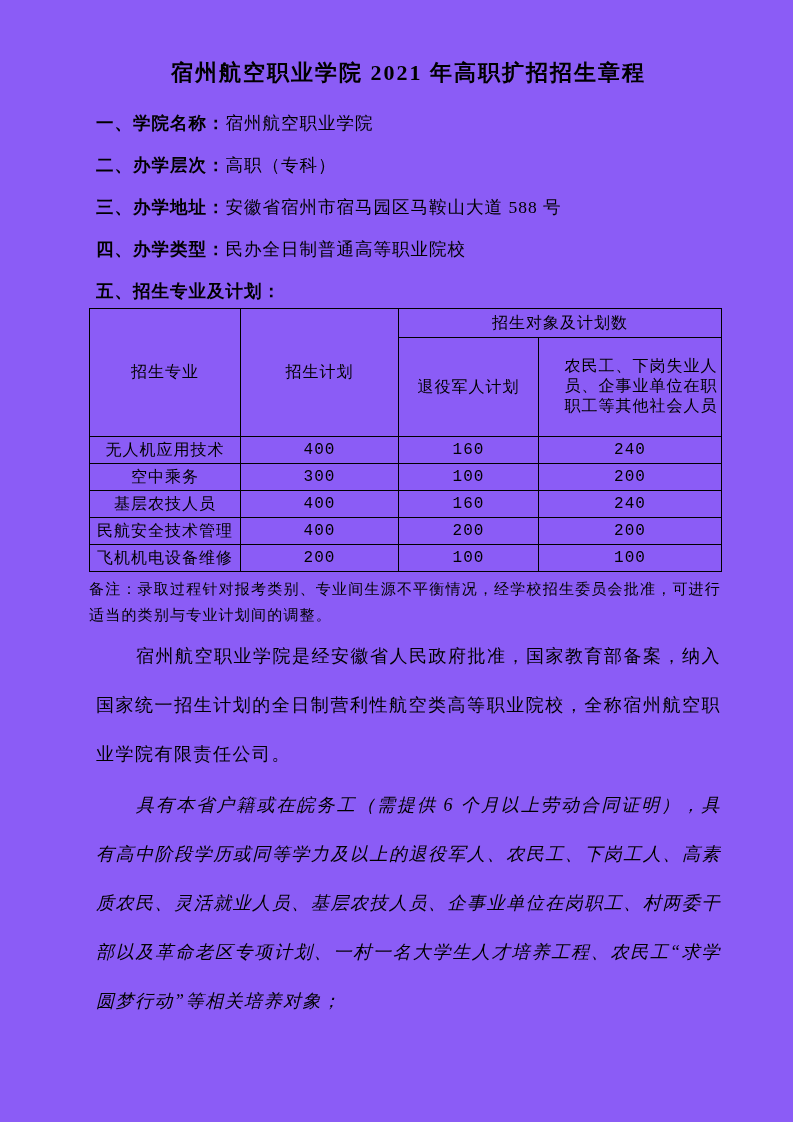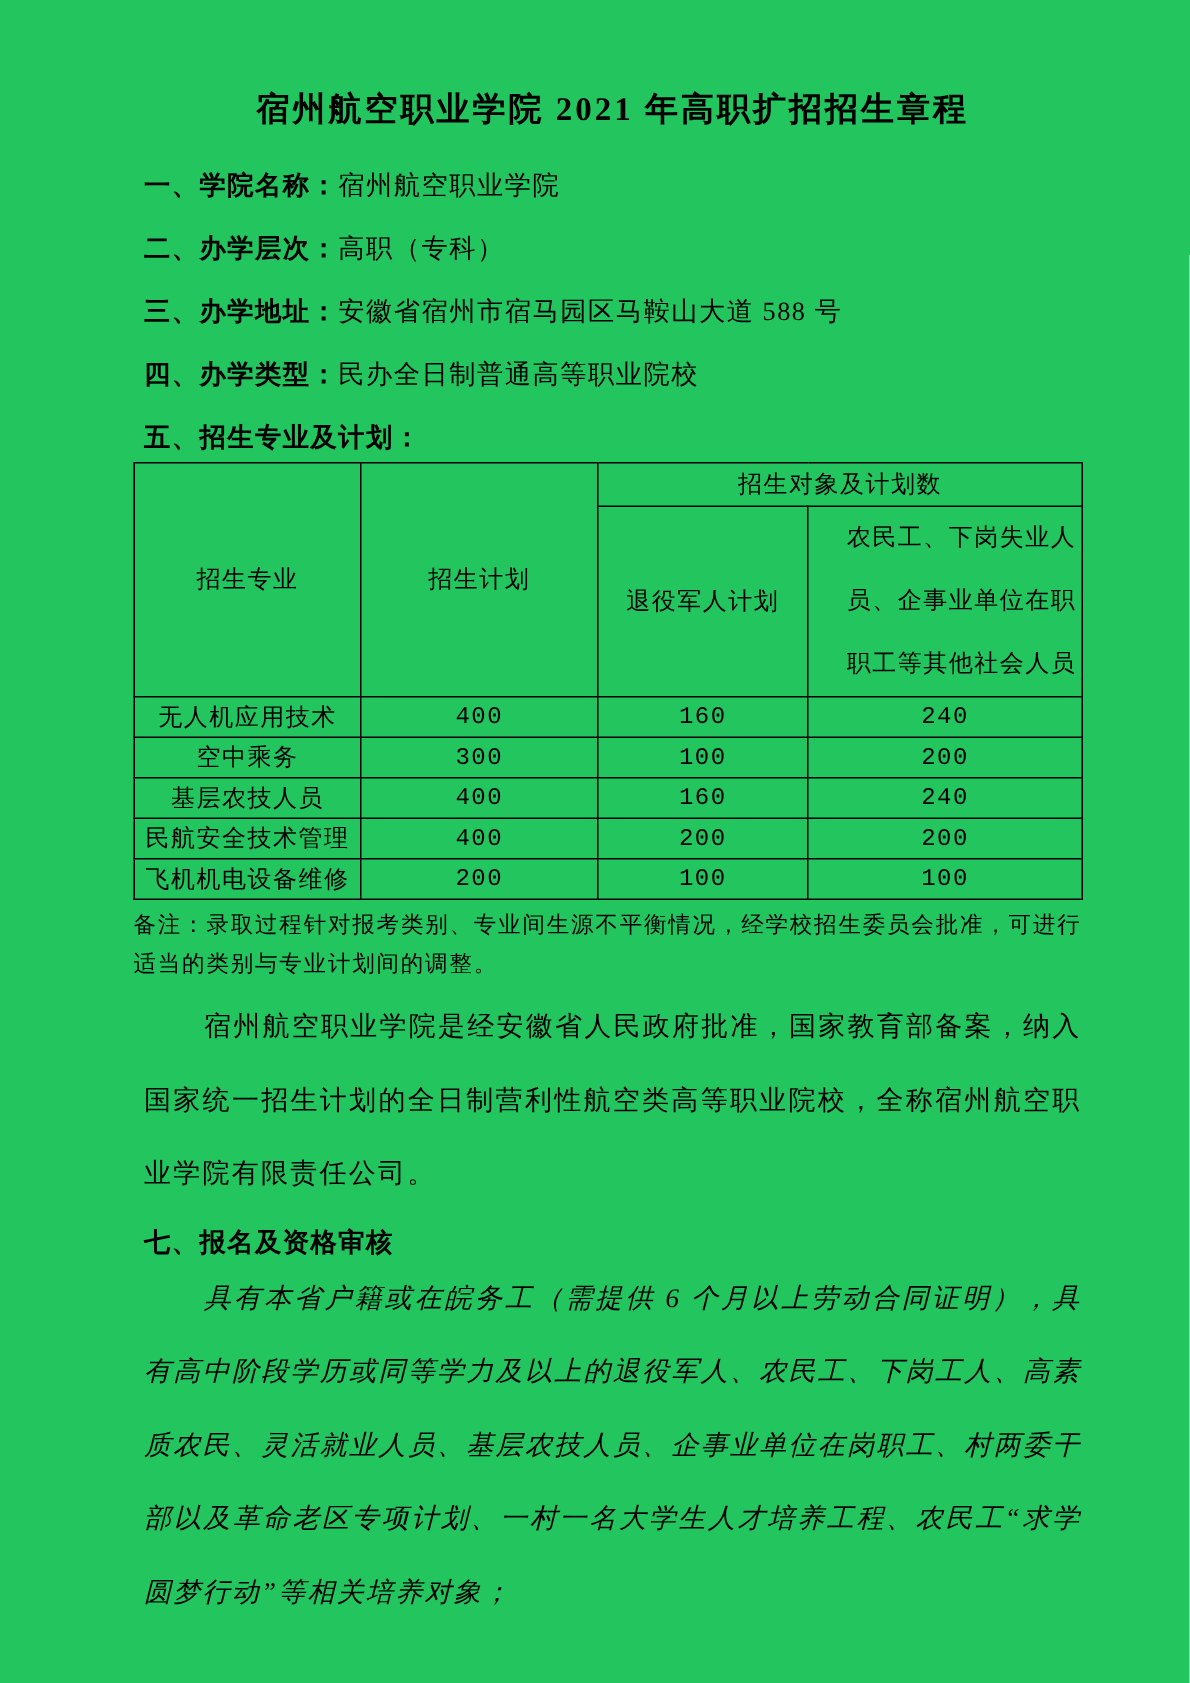--- a/index.html
+++ b/index.html
@@ -9,21 +9,21 @@
   }
   body {
     font-family: "Liberation Serif", "DejaVu Serif", serif;
     color: #000;
   }
   .page {
     position: relative;
     width: 793px;
     height: 1122px;
     margin: 0 auto;
-    background: #22c55e;
+    background: #8b5cf6;
     box-sizing: border-box;
     padding: 58px 72px 30px 96px;
     overflow: hidden;
   }
   .doc-title {
     text-align: center;
     font-size: 22px;
     font-weight: bold;
     letter-spacing: 2px;
     line-height: 30px;
@@ -58,21 +58,21 @@
     letter-spacing: 1px;
     font-family: Liberation Mono, monospace;
   }
   .plan-table .group-header-cell {
     height: 28px;
   }
   .plan-table .sub-header-row td {
     height: 98px;
   }
   .plan-table .other-header-cell {
-    line-height: 42px;
+    line-height: 20px;
     padding-left: 24px;
   }
   .plan-table .data-row td {
     height: 26px;
   }
   .table-note {
     width: 632px;
     margin: 4px 0 0 -7px;
     font-size: 15px;
     line-height: 26px;
@@ -172,18 +172,17 @@
         <td>100</td>
       </tr>
     </tbody>
   </table>
 
   <div class="table-note">备注：录取过程针对报考类别、专业间生源不平衡情况，经学校招生委员会批准，可进行适当的类别与专业计划间的调整。</div>
 
 
   <div class="body-para">宿州航空职业学院是经安徽省人民政府批准，国家教育部备案，纳入国家统一招生计划的全日制营利性航空类高等职业院校，全称宿州航空职业学院有限责任公司。</div>
 
-  <div class="section-heading">七、报名及资格审核</div>
 
 
   <div class="body-para second">具有本省户籍或在皖务工（需提供 6 个月以上劳动合同证明），具有高中阶段学历或同等学力及以上的退役军人、农民工、下岗工人、高素质农民、灵活就业人员、基层农技人员、企事业单位在岗职工、村两委干部以及革命老区专项计划、一村一名大学生人才培养工程、农民工“求学圆梦行动”等相关培养对象；</div>
 
 </div>
 
 </body></html>

